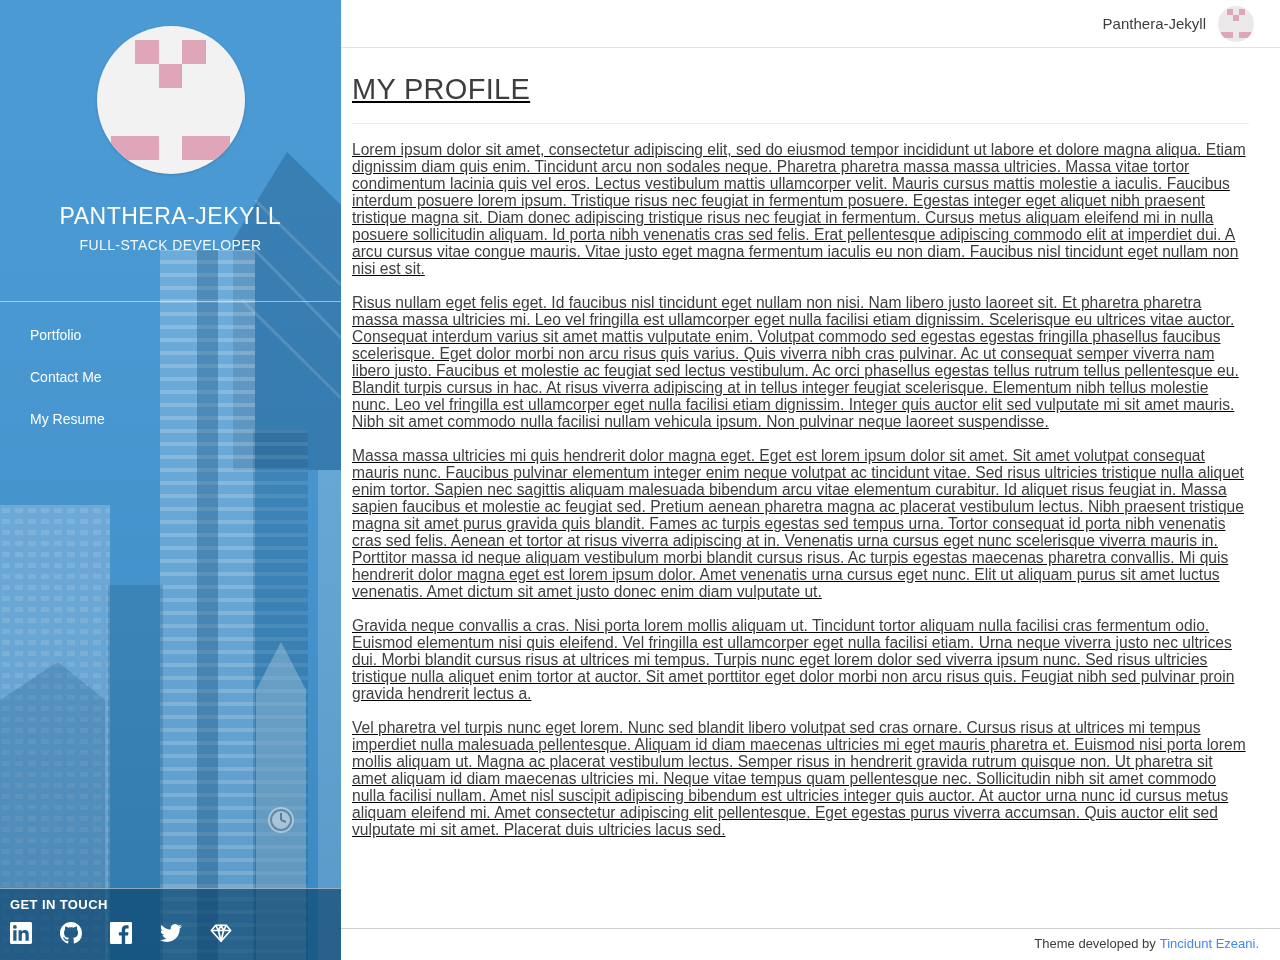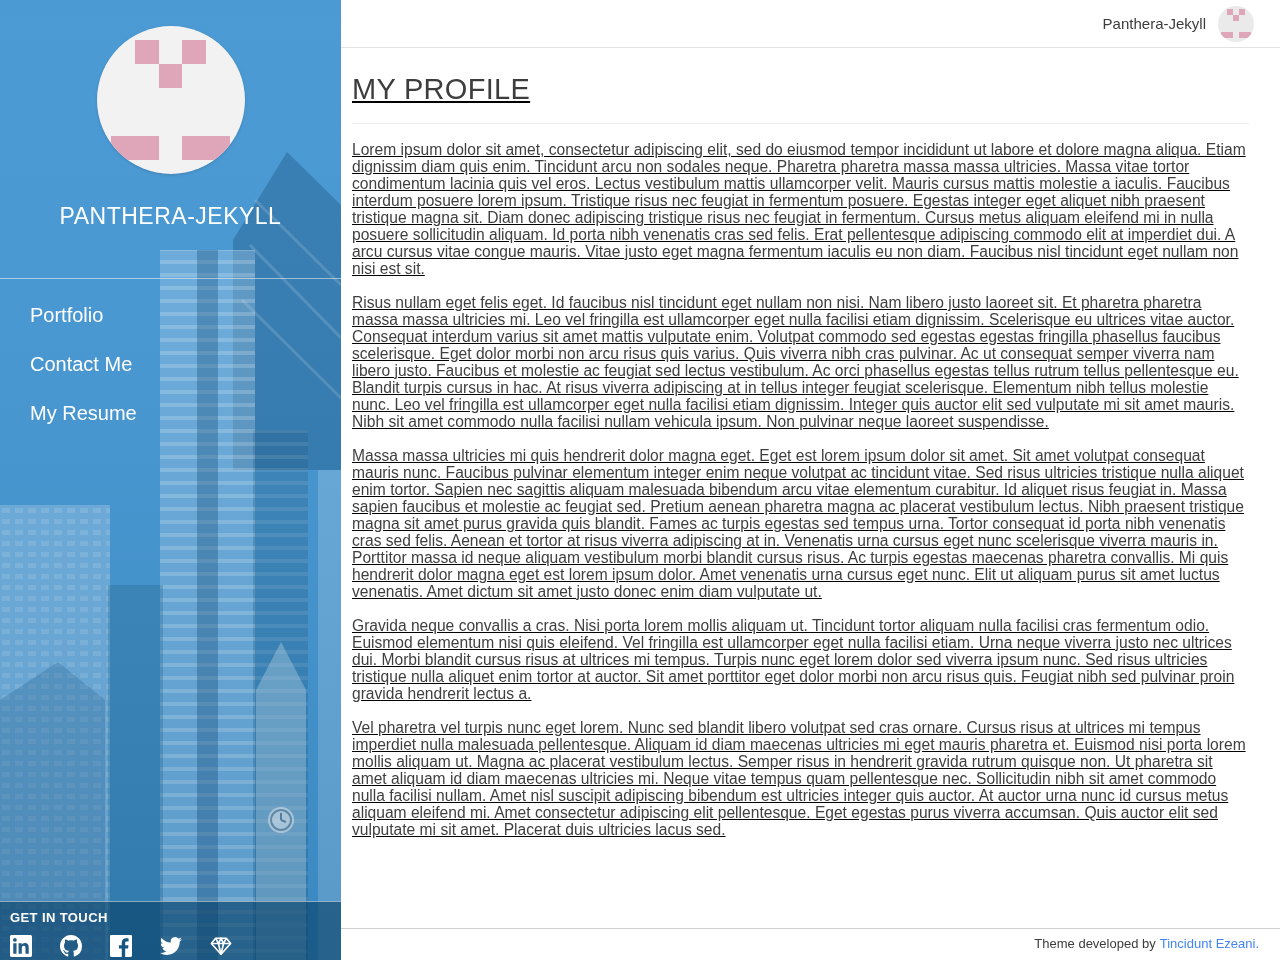--- a/index.html
+++ b/index.html
@@ -38,24 +38,24 @@
     margin:29px 10px 0; text-align:center;
     font-size:23px; font-weight:500; letter-spacing:0.5px; color:#fff;
   }
   .profile-role {
     margin:7px 10px 0; text-align:center;
     font-size:14px; font-weight:400; letter-spacing:0.4px; color:#f4f9fc;
   }
   .nav-divider { border:0; border-top:1px solid rgba(255,255,255,0.5); margin:48px 0 0; }
   .nav { list-style:none; margin:12px 0 0; padding:0; }
   .nav li {
-    padding:13px 30px; font-size:20px; color:#fff; cursor:pointer;
+    padding:13px 30px; font-size:14px; color:#fff; cursor:pointer;
   }
   .sidebar-footer {
-    margin-top:auto; height:59px;
+    margin-top:auto; height:72px;
     background:rgba(8,64,104,0.62);
     border-top:1px solid rgba(255,255,255,0.5);
     padding:8px 10px 0;
   }
   .git-label { font-size:13px; font-weight:700; letter-spacing:0.4px; color:#fff; }
   .social-row { display:flex; margin-top:10px; }
   .social-row a { width:22px; height:22px; margin-right:28px; display:block; cursor:pointer; }
   .social-row svg { width:22px; height:22px; display:block; }
   
   .main { flex:1; min-width:0; display:flex; flex-direction:column; background:#fff; }
@@ -145,20 +145,21 @@
           <div class="cell"></div>
           <div class="cell"></div>
           <div class="cell on"></div>
           <div class="cell on"></div>
           <div class="cell"></div>
           <div class="cell on"></div>
           <div class="cell on"></div>
         </div>
     </div>
     <div class="profile-name">PANTHERA-JEKYLL</div>
+    <div class="profile-role">FULL-STACK DEVELOPER</div>
     <hr class="nav-divider">
     <ul class="nav">
       <li>Portfolio</li>
       <li>Contact Me</li>
       <li>My Resume</li>
     </ul>
 
     <div class="sidebar-footer">
       <div class="git-label">GET IN TOUCH</div>
       <div class="social-row">

